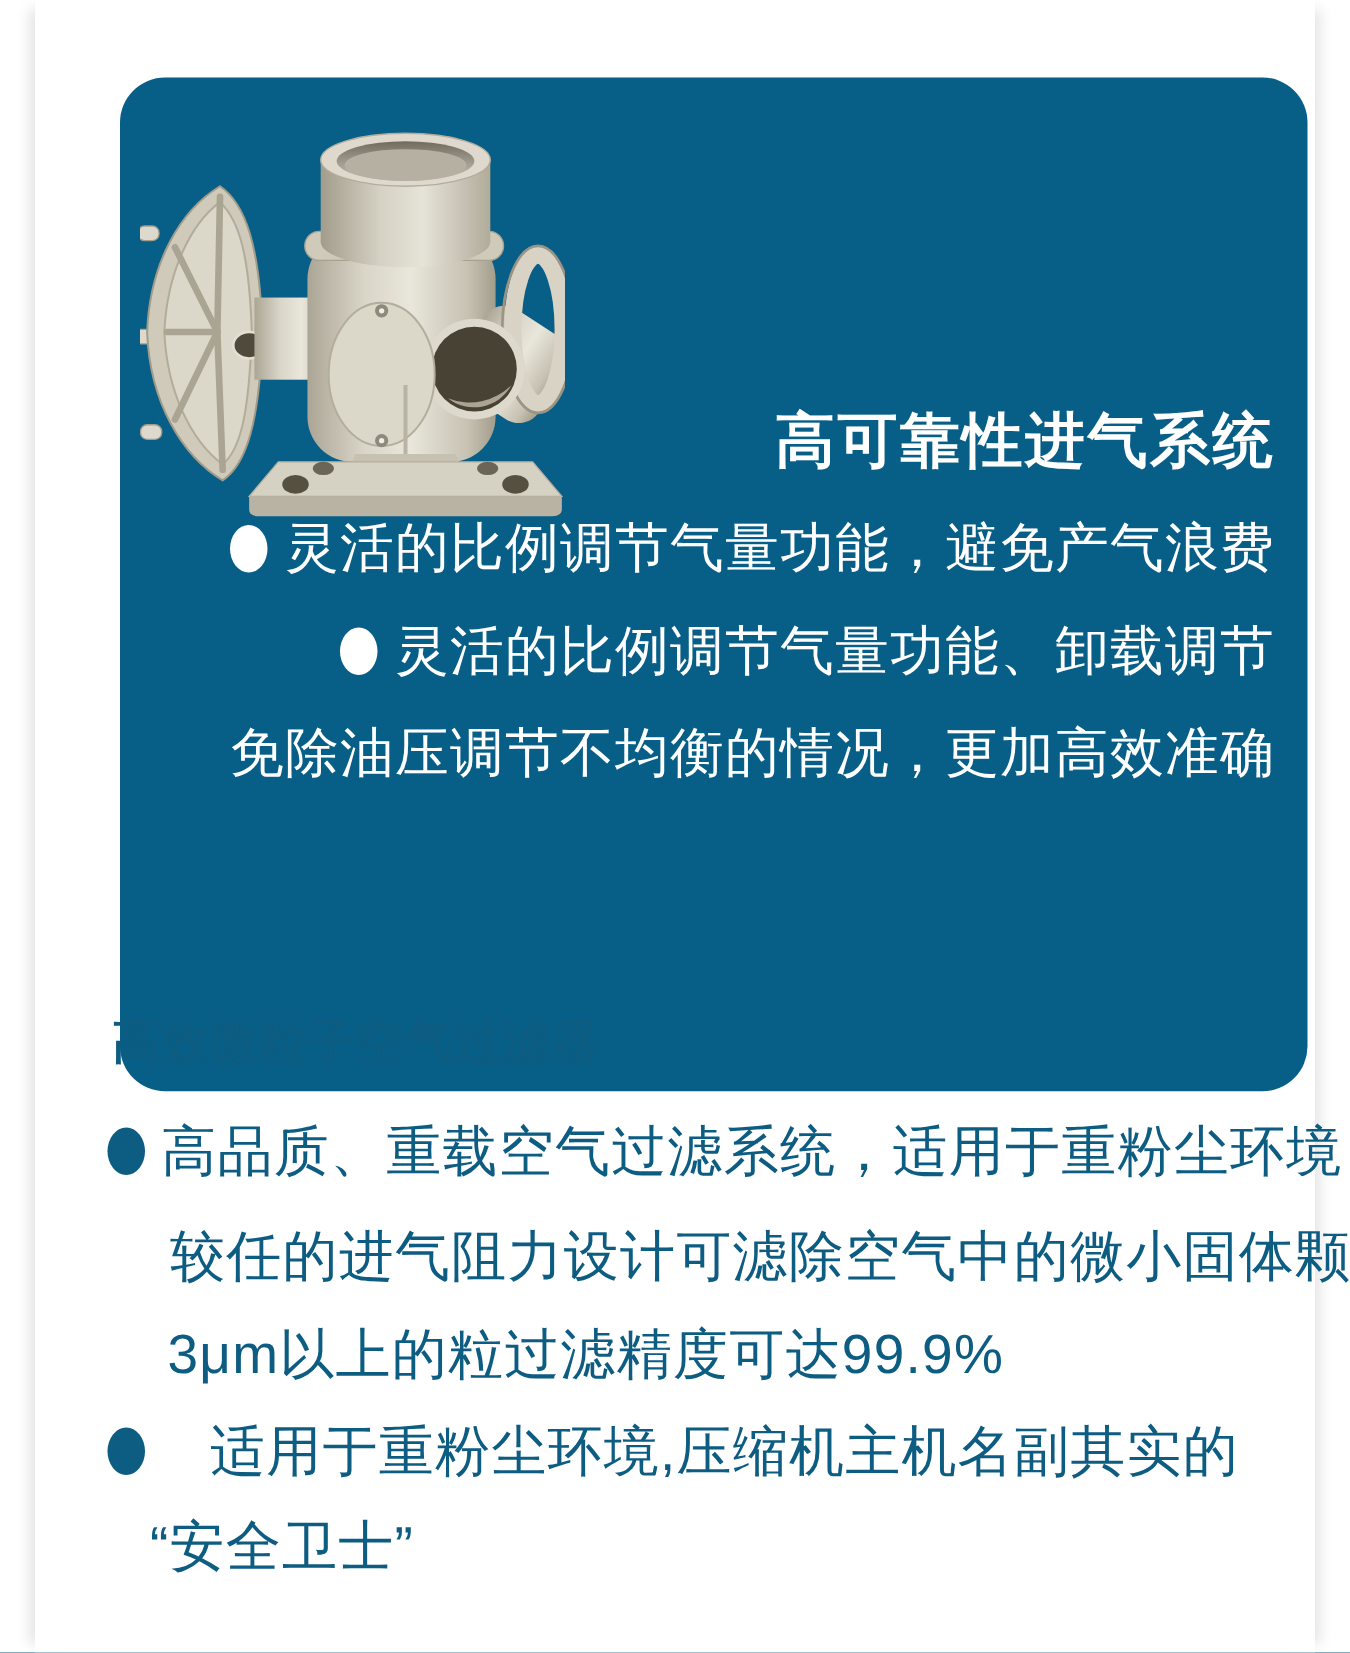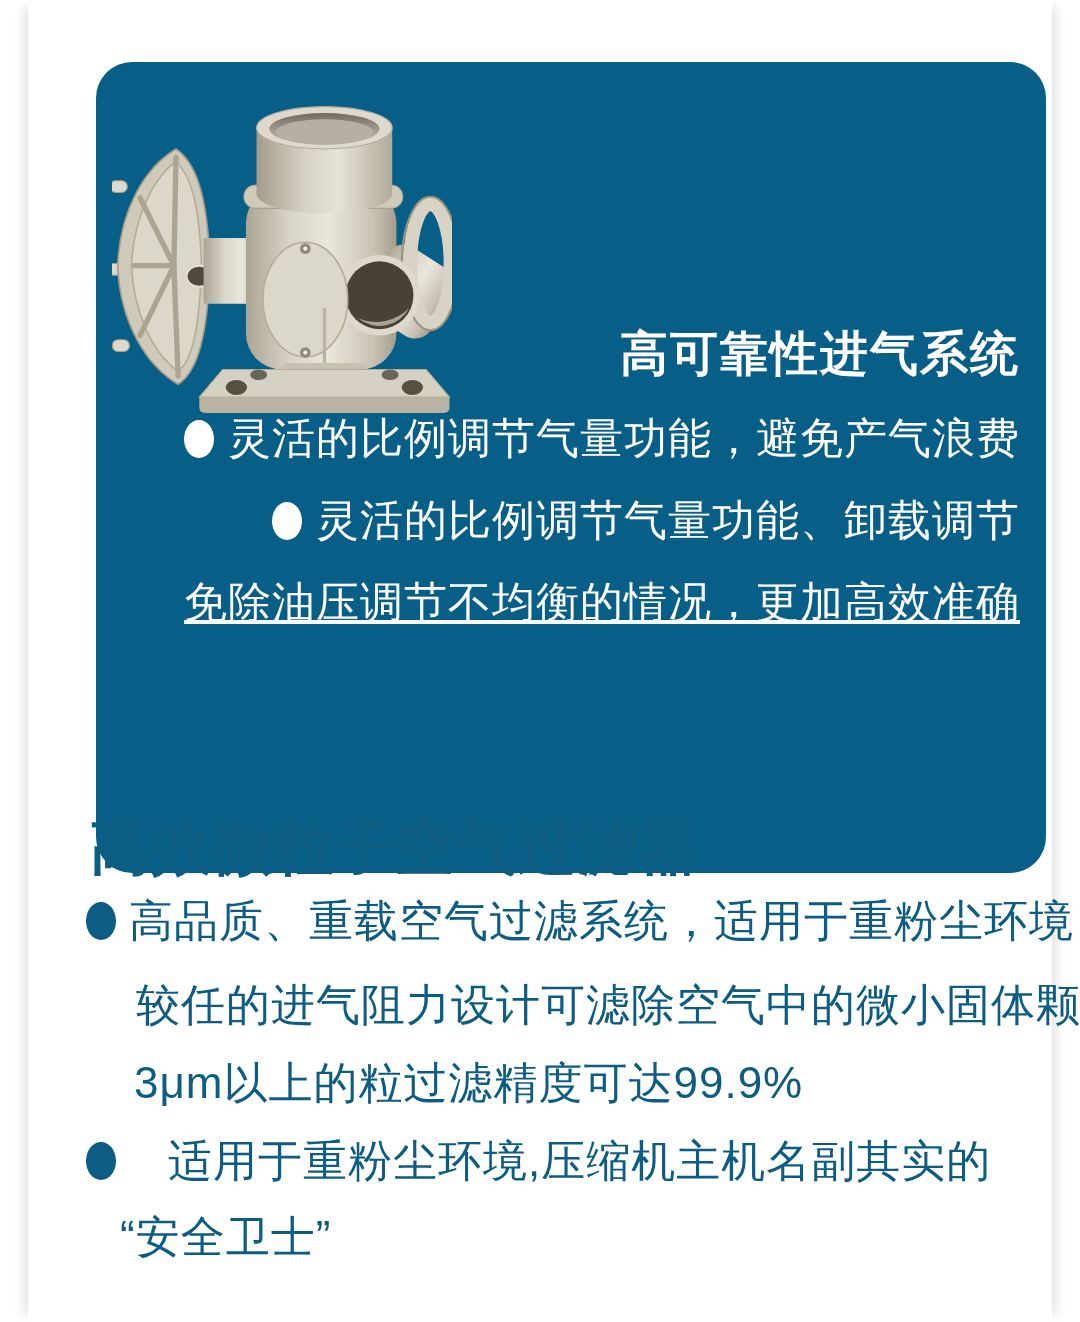--- a/index.html
+++ b/index.html
@@ -35,21 +35,21 @@
   }
   .dot{
     display:inline-block;width:30px;height:38px;border-radius:50%;
     flex:none;margin-right:14px;
   }
   .dot-white{background:#ffffff;}
   .dot-teal{background:#0d5c82;}
   
   .filter-heading{
     position:absolute;left:62px;top:808px;margin:0;
-    font-size:60px;font-weight:bold;letter-spacing:1px;
+    font-size:38px;font-weight:bold;letter-spacing:1px;
     color:#0d5c82;white-space:nowrap;
   }
   .f-row{
     position:absolute;display:flex;align-items:center;height:50px;
     font-size:44px;letter-spacing:1px;color:#0d5c82;white-space:nowrap;
   }
   .f-row .dot{margin-right:13px;}
   .r1{left:58px;top:896px;}
   .r2{left:108px;top:980px;}
   .r3{left:106px;top:1058px;text-align:center;}
@@ -151,21 +151,21 @@
       <div class="hero-row">
         <span class="dot dot-white"></span>
         <span>灵活的比例调节气量功能，避免产气浪费</span>
       </div>
 
       <div class="hero-row">
         <span class="dot dot-white"></span>
         <span>灵活的比例调节气量功能、卸载调节</span>
       </div>
 
-      <div class="hero-row" style="margin-bottom:0;text-decoration:underline;">
+      <div class="hero-row" style="margin-bottom:0;">
         <span>免除油压调节不均衡的情况，更加高效准确</span>
       </div>
     </div>
   </div>
 
   <h2 class="filter-heading">高效微粒子空气过滤器</h2>
 
   <div class="f-row r1">
     <span class="dot dot-teal"></span>
     <span>高品质、重载空气过滤系统，适用于重粉尘环境</span>

